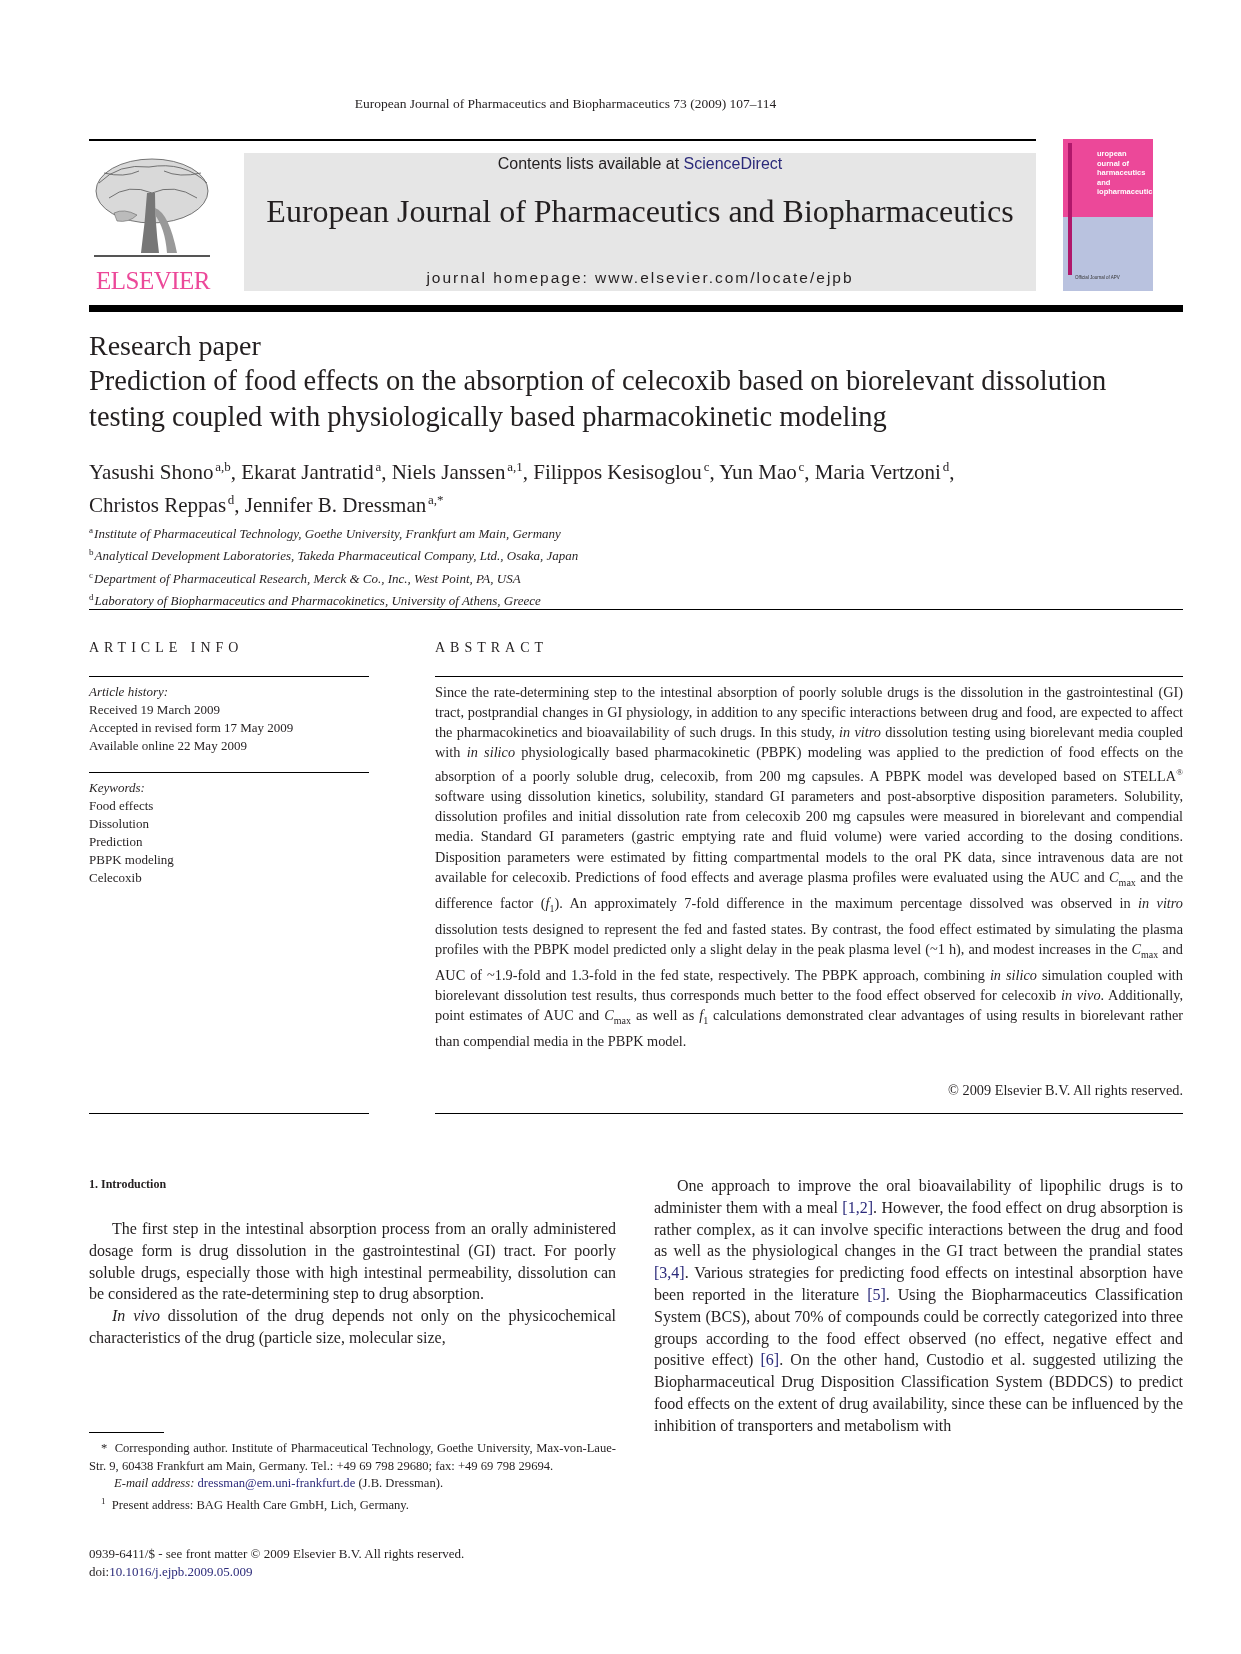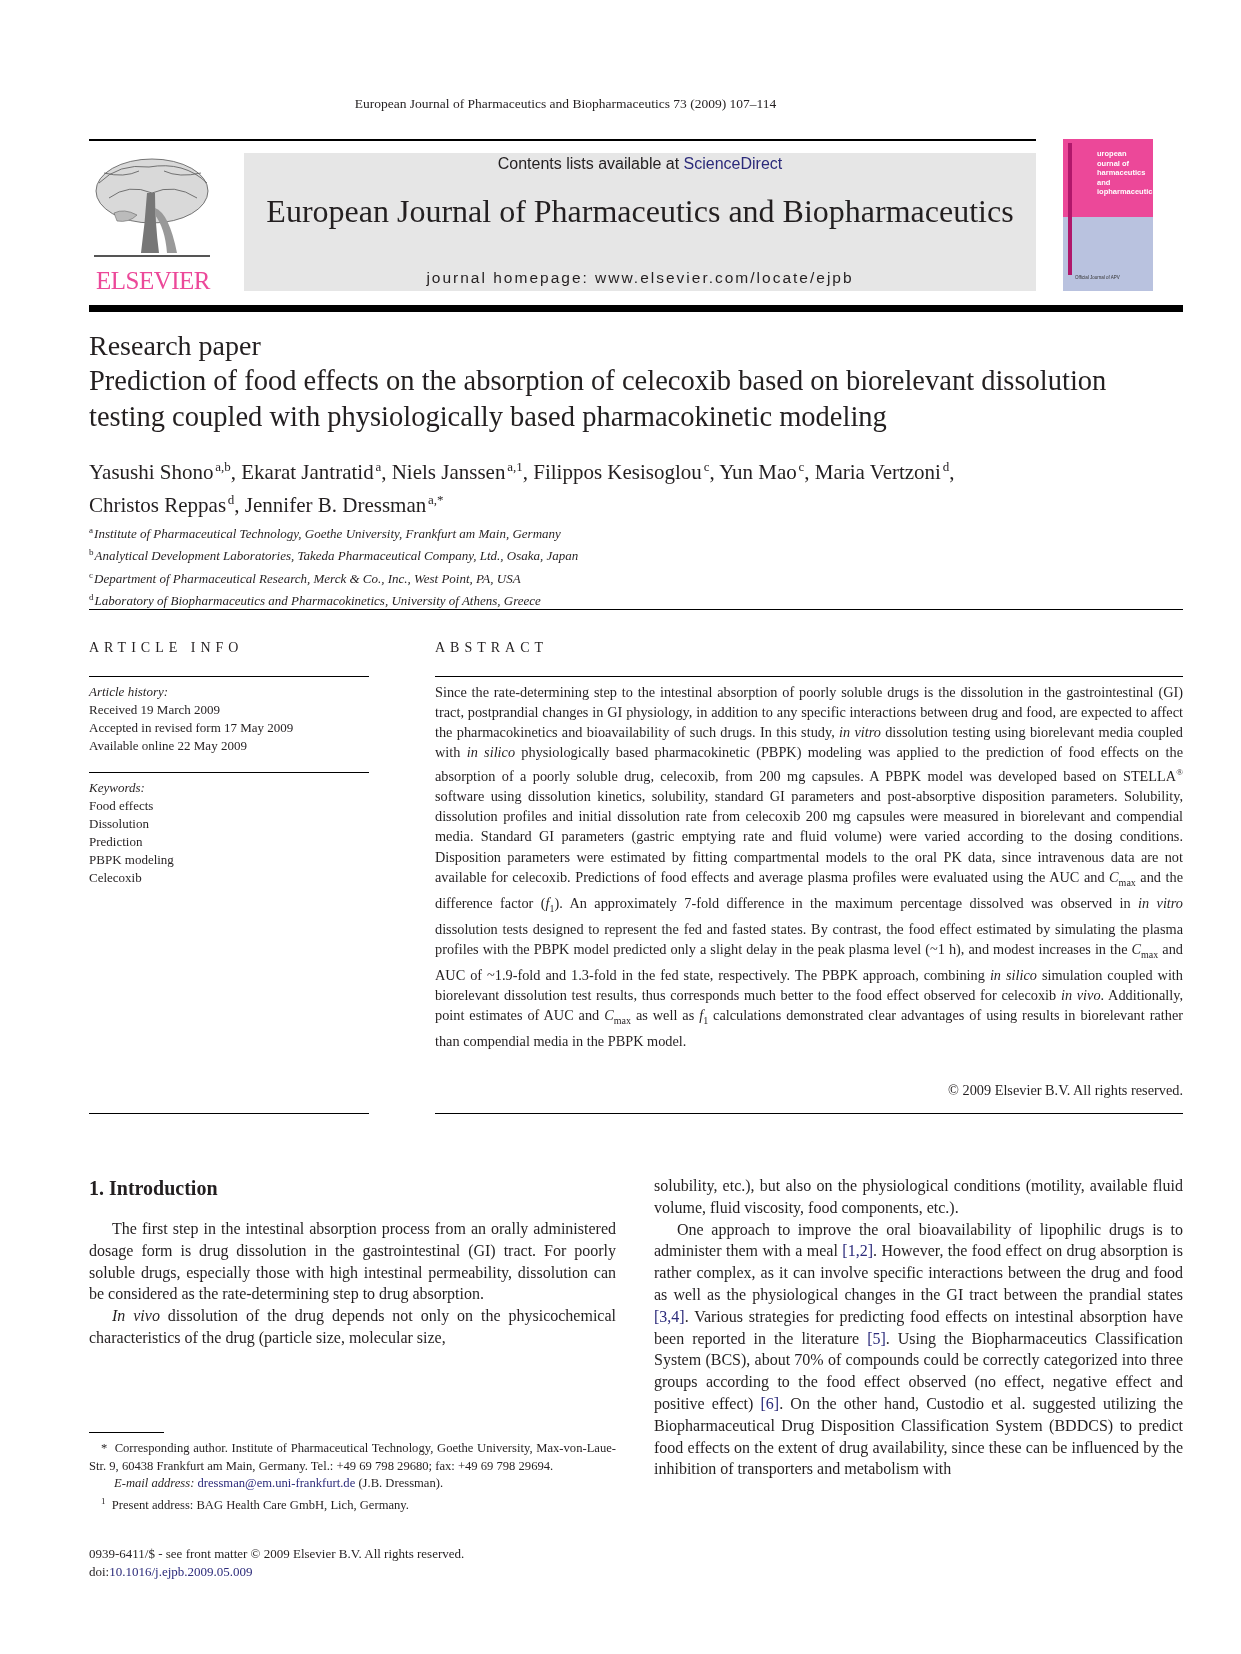--- a/index.html
+++ b/index.html
@@ -34,21 +34,21 @@
   .section-cap{font-size:14px;letter-spacing:5px;}
   .info-cap{left:89px;top:640px;}
   .abs-cap{left:435px;top:640px;}
   .info-block{left:89px;top:683px;width:280px;font-size:13px;line-height:18px;}
   .info-block .it{font-style:italic;}
   .kw-block{left:89px;top:779px;width:280px;font-size:13px;line-height:18px;}
   .abstract-text{left:435px;top:682px;width:748px;font-size:14.3px;line-height:20.1px;text-align:justify;}
   .abstract-copy{left:435px;top:1082px;width:748px;text-align:right;font-size:14.3px;}
   .col{font-size:16px;line-height:21.8px;text-align:justify;}
   .col p{margin:0;}
-  .intro-head{left:89px;top:1177px;font-size:20px;font-weight:bold;}
+  .intro-head{left:89px;top:1177px;font-size:12px;font-weight:bold;}
   .left-col{left:89px;top:1218px;width:527px;}
   .right-col{left:654px;top:1175px;width:529px;}
   .indent{text-indent:23px;}
   .fn{left:89px;top:1440px;width:527px;font-size:12.6px;line-height:17.5px;text-align:justify;}
   .fn p{margin:0;}
   .bottom-meta{left:89px;top:1545px;font-size:13px;line-height:18px;}
   sub.small{font-size:10px;}
 </style>
 </head>
 <body>
@@ -143,21 +143,20 @@
 <div class="abs abstract-copy">© 2009 Elsevier B.V. All rights reserved.</div>
 <div class="hr" style="left:435px;top:1113px;width:748px;height:1px;"></div>
 
 <div class="abs intro-head">1. Introduction</div>
 <div class="abs col left-col">
   <p class="indent">The first step in the intestinal absorption process from an orally administered dosage form is drug dissolution in the gastrointestinal (GI) tract. For poorly soluble drugs, especially those with high intestinal permeability, dissolution can be considered as the rate-determining step to drug absorption.</p>
   <p class="indent"><i>In vivo</i><span> dissolution of the drug depends not only on the physicochemical characteristics of the drug (particle size, molecular size,</span></p>
 </div>
 
 <div class="abs col right-col">
-  <p>solubility, etc.), but also on the physiological conditions (motility, available fluid volume, fluid viscosity, food components, etc.).</p>
   <p class="indent"><span>One approach to improve the oral bioavailability of lipophilic drugs is to administer them with a meal </span><span class="link">[1,2]</span><span>. However, the food effect on drug absorption is rather complex, as it can involve specific interactions between the drug and food as well as the physiological changes in the GI tract between the prandial states </span><span class="link">[3,4]</span><span>. Various strategies for predicting food effects on intestinal absorption have been reported in the literature </span><span class="link">[5]</span><span>. Using the Biopharmaceutics Classification System (BCS), about 70% of compounds could be correctly categorized into three groups according to the food effect observed (no effect, negative effect and positive effect) </span><span class="link">[6]</span><span>. On the other hand, Custodio et al. suggested utilizing the Biopharmaceutical Drug Disposition Classification System (BDDCS) to predict food effects on the extent of drug availability, since these can be influenced by the inhibition of transporters and metabolism with</span></p>
 </div>
 
 <div class="hr" style="left:89px;top:1432px;width:75px;height:1px;"></div>
 <div class="abs fn">
   <p style="text-indent:12px"><span>*</span>&nbsp;&nbsp;<span>Corresponding author. Institute of Pharmaceutical Technology, Goethe University, Max-von-Laue-Str. 9, 60438 Frankfurt am Main, Germany. Tel.: +49 69 798 29680; fax: +49 69 798 29694.</span></p>
   <p style="text-indent:25px"><i>E-mail address: </i><span class="link">dressman@em.uni-frankfurt.de</span><span> (J.B. Dressman).</span></p>
   <p style="text-indent:12px"><sup style="font-size:9px">1</sup>&nbsp;&nbsp;<span>Present address: BAG Health Care GmbH, Lich, Germany.</span></p>
 </div>
 

